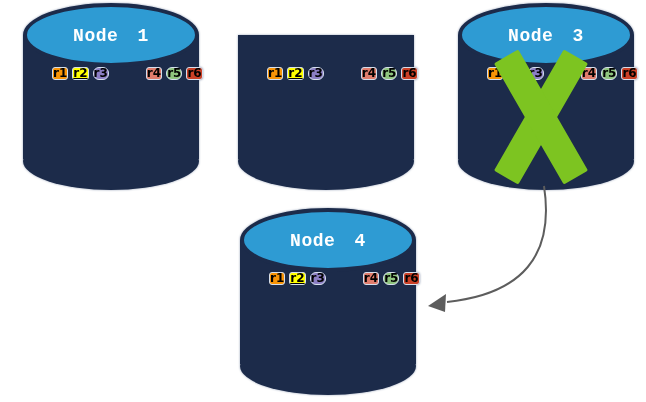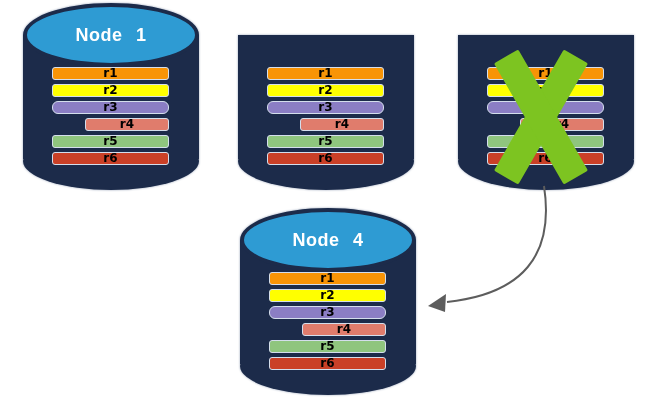--- a/index.html
+++ b/index.html
@@ -26,43 +26,43 @@
     background:var(--cylinder_body,#1C2B4A);
   }
   .cyl-top{
     position:absolute;left:0;top:0;width:100%;height:64px;border-radius:50%;
     background:var(--cylinder_top,#2E9BD3);
     border:4px solid var(--cylinder_body,#1C2B4A);
     box-sizing:border-box;z-index:2;
     display:flex;align-items:center;justify-content:center;
   }
   .node-title{
-    font-family:Liberation Sans, sans-serif;font-weight:bold;font-size:18px;
+    font-family:Liberation Mono, monospace;font-weight:bold;font-size:18px;
     color:var(--title_text,#ffffff);
     word-spacing:8px;letter-spacing:.5px;white-space:pre;
     padding-top:1px;
   }
 
   
   .rows{
     position:absolute;left:29px;top:64px;width:117px;z-index:3;
-    display:flex;flex-direction:column;gap:4px;
+    display:flex;flex-direction:row;gap:4px;
   }
   .row{
     box-sizing:border-box;height:13px;border-radius:3px;
     border:1px solid var(--row_border,#D4DEEC);
     text-align:center;
     font:bold 12px/11px "DejaVu Sans",sans-serif;
     color:var(--row_text,#000000);
   }
   .row-r1{background:var(--r1,#F89406);}
-  .row-r2{background:var(--r2,#FFFF00);}
+  .row-r2{background:var(--r2,#FFFF00);text-decoration:underline;}
   .row-r3{background:var(--r3,#8B7EC4);border-radius:6px;}
   .row-r4{background:var(--r4,#E07C6C);margin-left:33px;}
-  .row-r5{background:var(--r5,#8FC57E);}
+  .row-r5{background:var(--r5,#8FC57E);border-radius:6px;}
   .row-r6{background:var(--r6,#CA4027);}
 
   
   .fail-x{position:absolute;left:83px;top:114px;z-index:4;}
   .xbar{
     position:absolute;left:-14px;top:-70px;width:28px;height:140px;
     background:var(--failure_x,#7DC421);border-radius:2px;
   }
   .xbar-a{transform:rotate(30deg);}
   .xbar-b{transform:rotate(-30deg);}
@@ -100,20 +100,23 @@
       <div class="row row-r3">r3</div>
       <div class="row row-r4">r4</div>
       <div class="row row-r5">r5</div>
       <div class="row row-r6">r6</div>
     </div>
   </div>
 
   <div class="node pos3">
     <div class="cyl-bottom"></div>
     <div class="cyl-body"></div>
+    <div class="cyl-top">
+      <div class="node-title">Node 3</div>
+    </div>
     <div class="rows">
       <div class="row row-r1">r1</div>
       <div class="row row-r2">r2</div>
       <div class="row row-r3">r3</div>
       <div class="row row-r4">r4</div>
       <div class="row row-r5">r5</div>
       <div class="row row-r6">r6</div>
     </div>
     <div class="fail-x">
       <div class="xbar xbar-a"></div>

